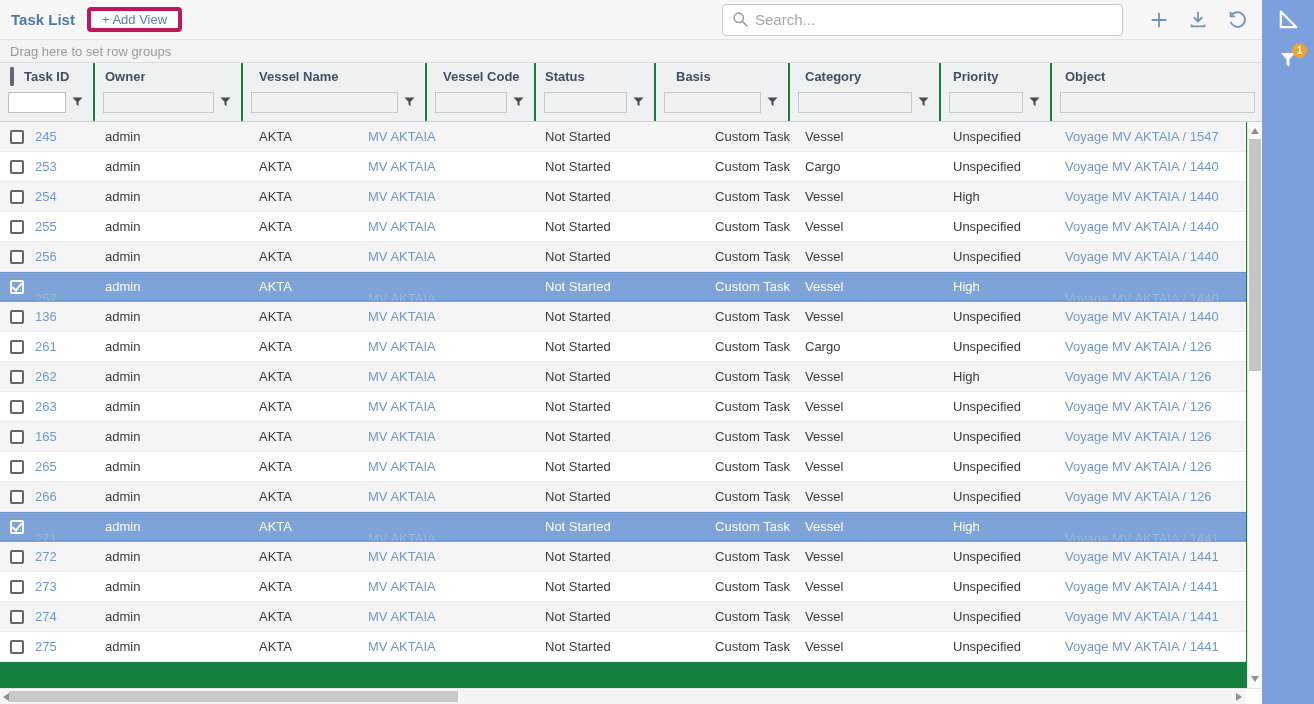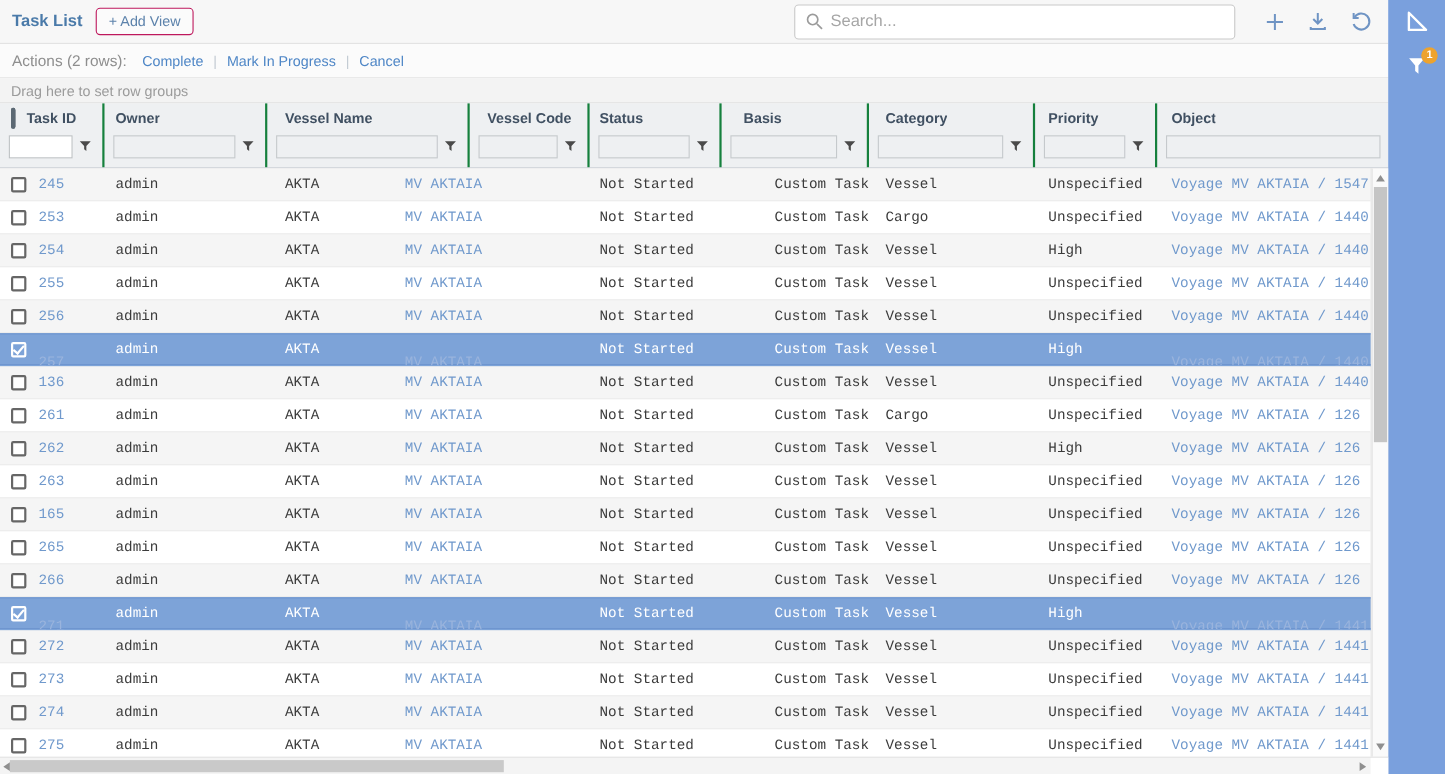--- a/index.html
+++ b/index.html
@@ -5,21 +5,21 @@
   * { margin:0; padding:0; box-sizing:border-box; }
   html,body { width:1314px; height:704px; overflow:hidden; background:#fff;
               font-family:"Liberation Sans","DejaVu Sans",sans-serif; }
   .app { display:flex; width:1314px; height:704px; }
   .main { width:1262px; display:flex; flex-direction:column; background:#fff; }
 
   
   .topbar { height:40px; flex:none; background:#f7f7f7; border-bottom:1px solid #e3e3e3;
             display:flex; align-items:center; padding:0 8px 0 11px; }
   .page-title { font-size:15px; font-weight:bold; color:#4a7aa9; margin-right:12px; }
-  .add-view-btn { height:25px; padding:0 11px; border:1px solid #be185d; border-radius:4px;
+  .add-view-btn { height:25px; padding:0 11px; border:4px solid #be185d; border-radius:4px;
                   background:#fbfbfb; color:#5c82ab; font-size:13px; cursor:pointer; }
   .spacer { flex:1; }
   .search-box { width:401px; height:32px; background:#fff; border:1px solid #c9c9c9; border-radius:4px;
                 display:flex; align-items:center; padding:0 9px; margin-right:14px; }
   .search-box svg { flex:none; margin-right:6px; }
   .search-input { border:none; outline:none; flex:1; font-size:15px; color:#444; background:transparent; }
   .search-input::placeholder { color:#a6a6a6; }
   .icon-btn { width:34px; height:34px; border:none; background:none; display:flex;
               align-items:center; justify-content:center; cursor:pointer; margin-left:5px; }
 
@@ -60,21 +60,21 @@
   .c6.cell, .c6 .hcol-top { padding-left:15px; }
   .c7.cell, .c7 .hcol-top { padding-left:12px; }
   .c8.cell, .c8 .hcol-top { padding-left:13px; }
 
   
   .cb { width:14px; height:14px; border:2px solid #666; border-radius:2px; background:#fff;
         flex:none; position:relative; cursor:pointer; }
   .cb.indeterminate { background:#5c6974; border-color:#5c6974; }
 
   
-  .grid-body { flex:1; position:relative; overflow:hidden; background:#e5e5e5;font-family:Liberation Mono, monospace; }
+  .grid-body { flex:1; position:relative; overflow:hidden; background:#15803d; }
   .rows { width:1246px; }
   .row { height:30px; display:flex; align-items:center; border-bottom:1px solid #ececec;
          font-size:13px; color:#3b3b3b; background:#fff; }
   .row.stripe { background:#f5f5f5; }
   .cell { flex:none; overflow:hidden; white-space:nowrap; display:flex; align-items:center; height:100%; }
   .cell.c8 { flex:1; }
   .cell a { color:#7099cc; text-decoration:none; cursor:pointer; }
   .cell .cb { margin-right:11px; }
   .row.selected { background:#7da3d8; color:#fff; border-bottom-color:#7da3d8;
                   box-shadow:inset 0 1px 0 #6e95cf, inset 0 -1px 0 #6e95cf; }
@@ -135,24 +135,20 @@
         </svg>
       </button>
       <button class="icon-btn">
         <svg width="22" height="22" viewBox="0 0 24 24">
           <path d="M6 7 A 8 8 0 1 1 5 14" fill="none" stroke="#6f94c4" stroke-width="2"></path>
           <path d="M10 8 L5 8 L5 3" fill="none" stroke="#6f94c4" stroke-width="2"></path>
         </svg>
       </button>
     </div>
 
-    <div class="actions-bar">
-      <span class="actions-label">Actions (2 rows):</span>
-      <span id="action-links"><a class="action-link">Complete</a><span class="action-sep">|</span><a class="action-link">Mark In Progress</a><span class="action-sep">|</span><a class="action-link">Cancel</a></span>
-    </div>
 
     <div class="row-groups">
       <span>Drag here to set row groups</span>
     </div>
 
     <div class="grid-header" id="grid-header">
         <div class="hcol c0">
     <div class="hcol-top">
       <span class="cb-wrap"><span class="cb indeterminate"></span></span>
       <span class="hlabel" style="margin-left: 10px;">Task ID</span>

